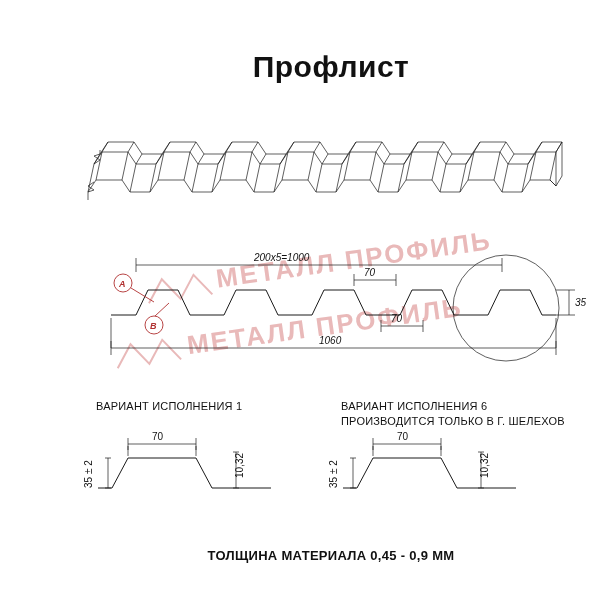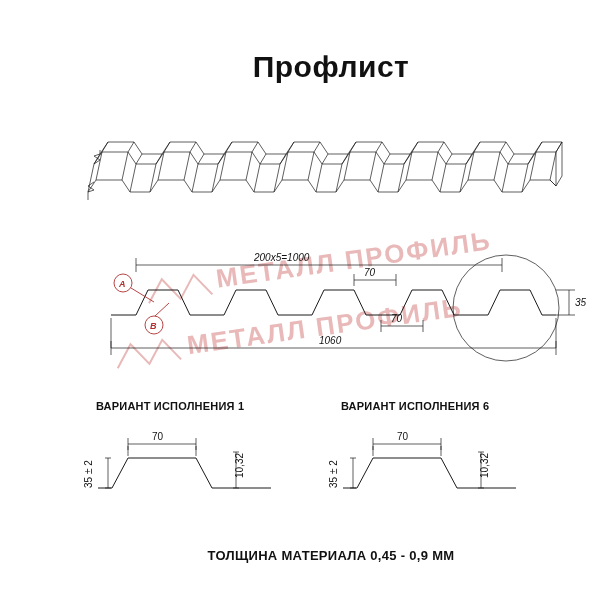--- a/index.html
+++ b/index.html
@@ -25,21 +25,21 @@
     font-size:13px;font-weight:bold;
     color:#b03030;
     letter-spacing:0.5px;
   }
 
   .iso-block{position:absolute;left:55px;top:120px;width:490px;height:105px;}
   .section-block{position:absolute;left:20px;top:240px;width:560px;height:130px;font-style:italic;}
   .wm{position:absolute;left:60px;top:230px;width:480px;height:150px;pointer-events:none;}
 
   .var-caption{
-    position:absolute;font-size:11px;font-weight:bold;color:#111;letter-spacing:0.2px;
+    position:absolute;font-size:11px;font-weight:normal;color:#111;letter-spacing:0.2px;
   }
   .var1-cap{left:65px;top:400px;}
   .var2-cap{left:310px;top:400px;}
   .var2-cap2{left:310px;top:415px;}
 
   .var1-block{position:absolute;left:55px;top:430px;width:200px;height:90px;}
   .var2-block{position:absolute;left:300px;top:430px;width:200px;height:90px;}
 
   .footer{
     position:absolute;left:0;right:0;top:548px;
@@ -153,20 +153,21 @@
       <path class="lead" d="M80,48 L103,62"></path>
 
       <circle class="circ" cx="103" cy="85" r="9"></circle>
       <text class="ctxt" x="99" y="89">B</text>
       <path class="lead" d="M104,76 L118,63"></path>
     </svg>
   </div>
 
   <div class="var-caption var1-cap">ВАРИАНТ ИСПОЛНЕНИЯ 1</div>
   <div class="var-caption var2-cap">ВАРИАНТ ИСПОЛНЕНИЯ 6</div>
+  <div class="var-caption var2-cap2">ПРОИЗВОДИТСЯ ТОЛЬКО В Г. ШЕЛЕХОВ</div>
 
   <div class="var1-block">
     <svg width="200" height="90" viewBox="0 0 200 90">
       <g class="ln">
         <path d="M42,28 L110,28 L126,58 L185,58"></path>
         <path d="M42,28 L26,58 L12,58"></path>
       </g>
 
       <g class="dim">
         <path d="M42,14 L110,14"></path>

